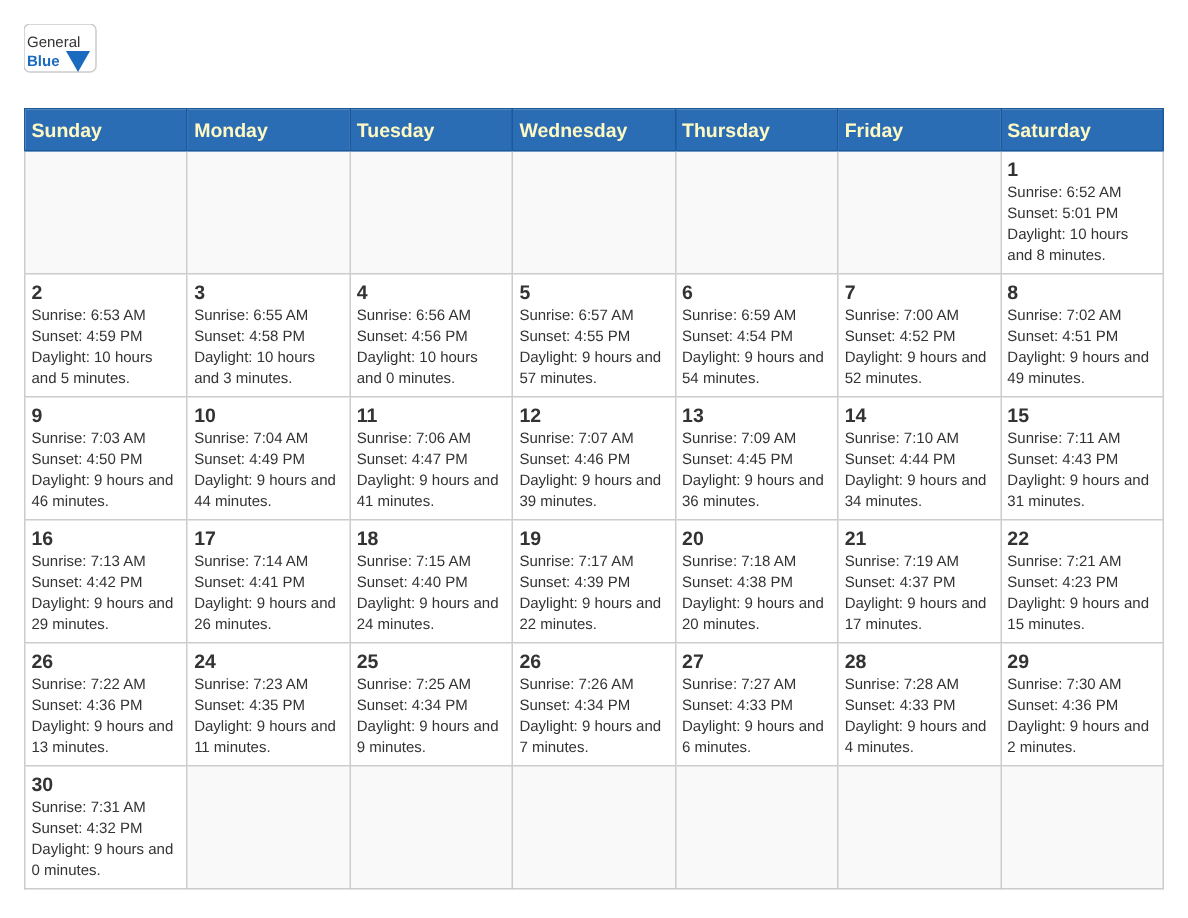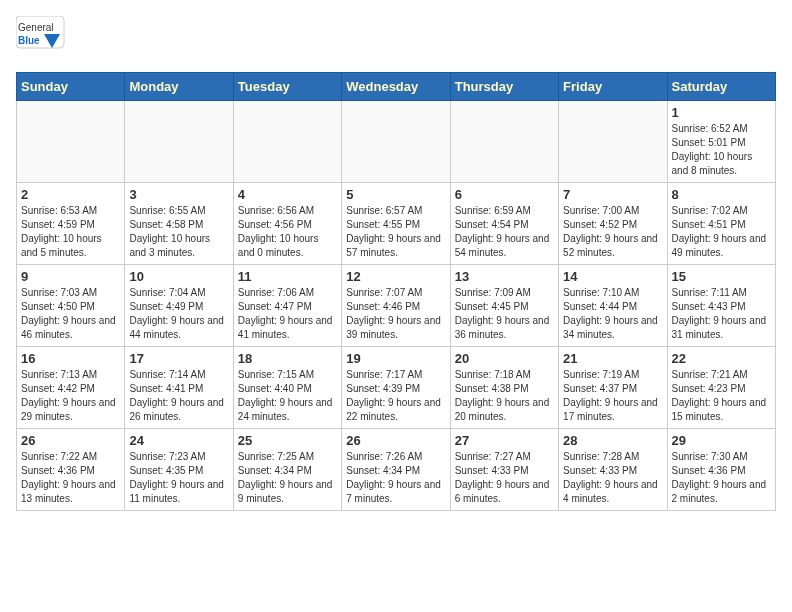--- a/index.html
+++ b/index.html
@@ -315,14 +315,29 @@
 and 4 minutes.</div>
         </td>
         <td>
           <span class="day-number">29</span>
           <div class="day-info">Sunrise: 7:30 AM
 Sunset: 4:36 PM
 Daylight: 9 hours
 and 2 minutes.</div>
         </td>
       </tr>
+      <tr>
+        <td>
+          <span class="day-number">30</span>
+          <div class="day-info">Sunrise: 7:31 AM
+Sunset: 4:32 PM
+Daylight: 9 hours
+and 0 minutes.</div>
+        </td>
+        <td class="empty"></td>
+        <td class="empty"></td>
+        <td class="empty"></td>
+        <td class="empty"></td>
+        <td class="empty"></td>
+        <td class="empty"></td>
+      </tr>
     </tbody>
 </table>
 
 </body></html>

